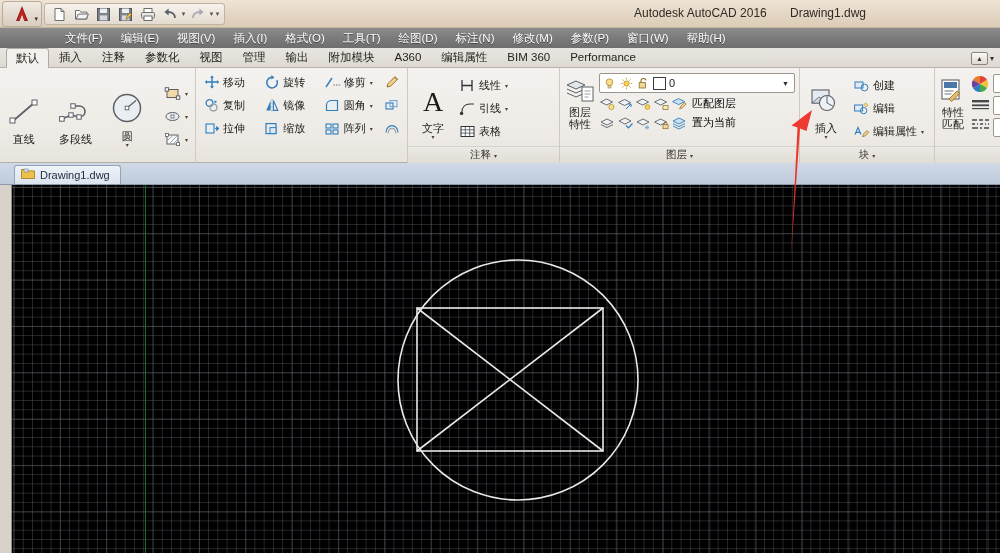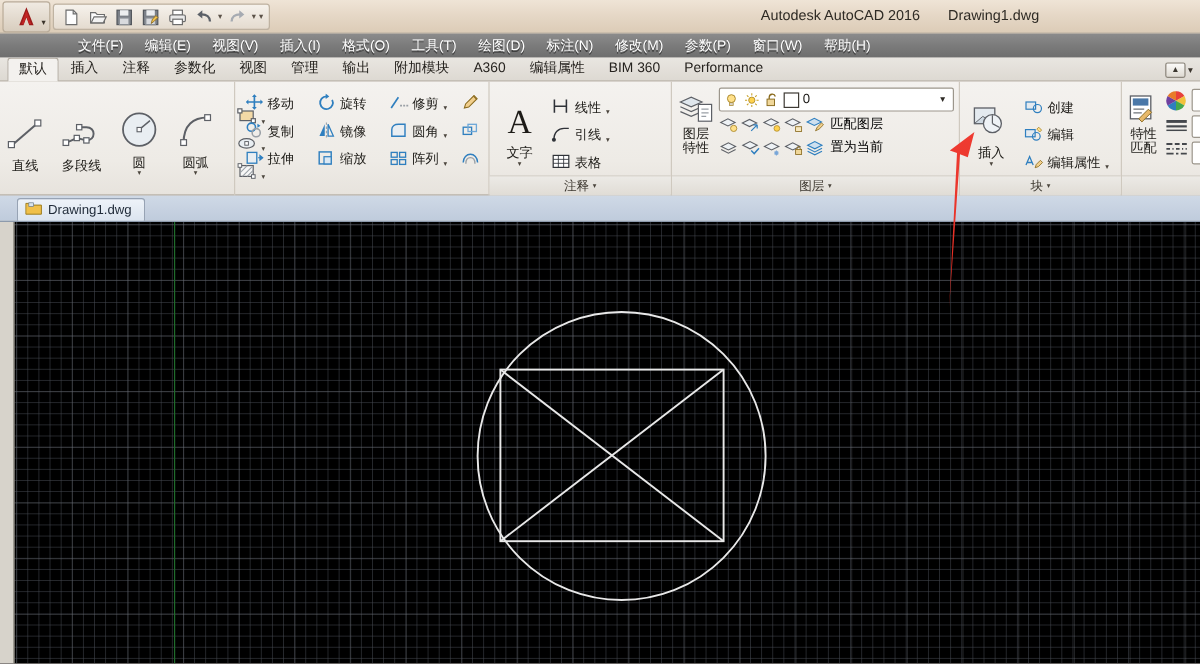--- a/index.html
+++ b/index.html
@@ -102,21 +102,21 @@
     width: 48px; display: flex; flex-direction: column; align-items: center;
     padding-top: 4px; border-radius: 3px;
   }
   .bigbtn .ico { height: 40px; display:flex;align-items:center;justify-content:center; }
   .bigbtn .lbl { font-size: 11px; color: #22201c; margin-top: 1px; line-height: 12px; text-align:center; }
   .bigbtn .dropchev { font-size: 6px; color: #4a443c; line-height: 6px; }
 
   
   .smallcol { display: flex; flex-direction: column; justify-content: center; height: 74px; }
   .smallbtn {
-    display: flex; align-items: flex-end; gap: 3px; height: 23px; padding: 0 3px;
+    display: flex; align-items: center; gap: 3px; height: 23px; padding: 0 3px;
     border-radius: 2px;
   }
   .smallbtn .lbl { font-size: 11px; color: #22201c; white-space: nowrap; }
   .smallbtn .chev { font-size: 6px; color: #4a443c; margin-left: 1px; }
   .icobox { width: 17px; height: 17px; display:flex;align-items:center;justify-content:center; flex:none; }
 
   
   .layer-combo {
     display: flex; align-items: center; height: 20px; width: 196px;
     background: #ffffff; border: 1px solid #9c968c; border-radius: 2px;
@@ -301,31 +301,20 @@
           <span class="ico">
             <svg width="36" height="34" viewBox="0 0 36 34">
               <circle cx="18" cy="16" r="13.5" fill="#e9eef2" stroke="#5d6066" stroke-width="1.5"></circle>
               <line x1="18" y1="16" x2="27" y2="8.5" stroke="#5d6066" stroke-width="1.2"></line>
               <rect x="16.2" y="14.2" width="3.6" height="3.6" fill="#fff" stroke="#5d6066" stroke-width=".9"></rect>
             </svg>
           </span>
           <span class="lbl">圆</span>
           <span class="dropchev">▾</span>
         </div>
-        <div class="bigbtn">
-          <span class="ico">
-            <svg width="34" height="32" viewBox="0 0 34 32">
-              <path d="M7 26 C7 11 15 5 27 5" fill="none" stroke="#5d6066" stroke-width="1.7"></path>
-              <rect x="4.6" y="23.4" width="4.8" height="4.8" fill="#fff" stroke="#5d6066"></rect>
-              <rect x="24.6" y="2.6" width="4.8" height="4.8" fill="#fff" stroke="#5d6066"></rect>
-            </svg>
-          </span>
-          <span class="lbl">圆弧</span>
-          <span class="dropchev">▾</span>
-        </div>
         <div class="smallcol" style="margin-left:2px">
           <div class="smallbtn">
             <span class="icobox">
               <svg width="17" height="15" viewBox="0 0 17 15">
                 <rect x="3" y="3.5" width="11" height="8" fill="#f3d9a6" stroke="#5d6066"></rect>
                 <rect x="1.2" y="1.7" width="3.4" height="3.4" fill="#fff" stroke="#5d6066"></rect>
                 <rect x="12.4" y="9.9" width="3.4" height="3.4" fill="#fff" stroke="#5d6066"></rect>
               </svg>
             </span>
             <span class="chev">▾</span>

